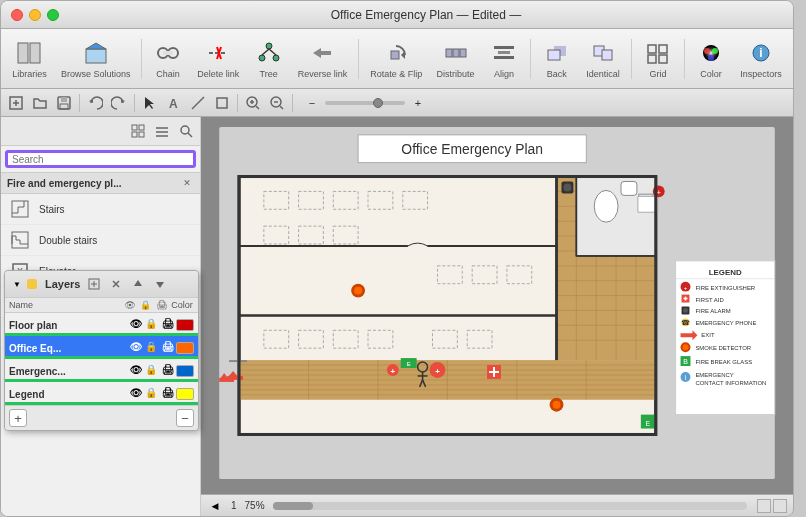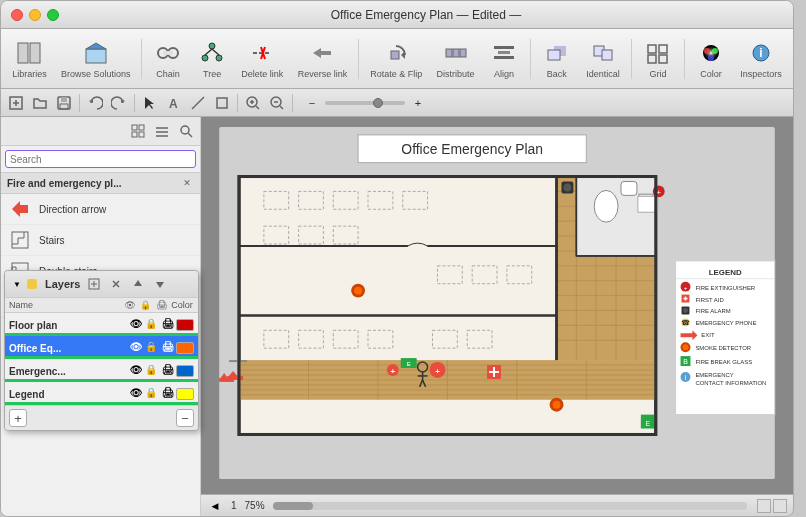--- a/index.html
+++ b/index.html
@@ -30,21 +30,21 @@
     .tb2-sep { width: 1px; height: 18px; background: #bbb; margin: 0 2px; }
     .zoom-control { display: flex; align-items: center; gap: 2px; margin-left: 4px; }
 
     
     .main-content { display: flex; flex: 1; overflow: hidden; }
 
     
     .left-panel { width: 200px; background: #f0f0f0; border-right: 1px solid #ccc; display: flex; flex-direction: column; flex-shrink: 0; }
     .panel-tabs { display: flex; align-items: center; padding: 3px; gap: 2px; border-bottom: 1px solid #ccc; background: #e8e8e8; }
     .search-box { display: flex; align-items: center; padding: 4px; border-bottom: 1px solid #ccc; }
-    .search-input { flex: 1; height: 18px; border: 1px solid #8b5cf6; border-radius: 3px; font-size: 10px; padding: 0 4px; background: white; color: #999; }
+    .search-input { flex: 1; height: 18px; border: 3px solid #8b5cf6; border-radius: 3px; font-size: 10px; padding: 0 4px; background: white; color: #999; }
 
     .library-header { display: flex; align-items: center; justify-content: flex-end; padding: 3px 6px; background: #e0e0e0; border-bottom: 1px solid #ccc; }
     .library-title { font-size: 10px; font-weight: 600; color: #333; flex: 1; white-space: nowrap; overflow: hidden; text-overflow: ellipsis; }
     .library-icons { display: flex; gap: 3px; }
     .lib-icon { width: 14px; height: 14px; display: flex; align-items: center; justify-content: center; font-size: 9px; cursor: pointer; color: #666; }
 
     .library-list { flex: 1; overflow-y: auto; }
     .library-item { display: flex; align-items: center; padding: 4px 8px; gap: 8px; cursor: pointer; border-bottom: 1px solid #e8e8e8; }
     .lib-item-icon { width: 22px; height: 22px; display: flex; align-items: center; justify-content: center; flex-shrink: 0; }
     .lib-item-label { font-size: 10px; color: #333; }
@@ -121,38 +121,38 @@
             <circle cx="8" cy="11" r="5" fill="none" stroke="#666" stroke-width="2"></circle>
             <circle cx="18" cy="11" r="5" fill="none" stroke="#666" stroke-width="2"></circle>
             <rect x="8" y="9" width="10" height="4" fill="#e0e0e0" stroke="none"></rect>
           </svg>
       </div>
       <div class="toolbar-label">Chain</div>
     </div>
     <div class="toolbar-group">
       <div class="toolbar-icon">
         <svg width="26" height="22" viewBox="0 0 26 22">
+            <line x1="4" y1="11" x2="22" y2="11" stroke="#666" stroke-width="2" stroke-dasharray="4,2"></line>
+            <line x1="12" y1="5" x2="16" y2="17" stroke="red" stroke-width="2"></line>
+            <line x1="16" y1="5" x2="12" y2="17" stroke="red" stroke-width="2"></line>
+          </svg>
+      </div>
+      <div class="toolbar-label">Delete link</div>
+    </div>
+    <div class="toolbar-group">
+      <div class="toolbar-icon">
+        <svg width="26" height="22" viewBox="0 0 26 22">
             <circle cx="13" cy="4" r="3" fill="#4a7" stroke="#333" stroke-width="1"></circle>
             <circle cx="6" cy="16" r="3" fill="#4a7" stroke="#333" stroke-width="1"></circle>
             <circle cx="20" cy="16" r="3" fill="#4a7" stroke="#333" stroke-width="1"></circle>
             <line x1="13" y1="7" x2="6" y2="13" stroke="#333" stroke-width="1.5"></line>
             <line x1="13" y1="7" x2="20" y2="13" stroke="#333" stroke-width="1.5"></line>
           </svg>
       </div>
       <div class="toolbar-label">Tree</div>
-    </div>
-    <div class="toolbar-group">
-      <div class="toolbar-icon">
-        <svg width="26" height="22" viewBox="0 0 26 22">
-            <line x1="4" y1="11" x2="22" y2="11" stroke="#666" stroke-width="2" stroke-dasharray="4,2"></line>
-            <line x1="12" y1="5" x2="16" y2="17" stroke="red" stroke-width="2"></line>
-            <line x1="16" y1="5" x2="12" y2="17" stroke="red" stroke-width="2"></line>
-          </svg>
-      </div>
-      <div class="toolbar-label">Delete link</div>
     </div>
     <div class="toolbar-group">
       <div class="toolbar-icon">
         <svg width="26" height="22" viewBox="0 0 26 22">
             <path d="M4 11 L12 6 L12 9 L22 9 L22 13 L12 13 L12 16 Z" fill="#888"></path>
           </svg>
       </div>
       <div class="toolbar-label">Reverse link</div>
     </div>
     <div class="toolbar-sep"></div>
@@ -359,28 +359,20 @@
         <input class="search-input" type="text" placeholder="Search" style="">
       </div>
       <div class="library-header">
         <div class="library-title">Fire and emergency pl...</div>
         <div class="library-icons">
           <div class="lib-icon">✕</div>
         </div>
       </div>
       <div class="library-list">
 
-        <div class="library-item">
-          <div class="lib-item-icon">
-            <svg width="20" height="20" viewBox="0 0 20 20">
-                <polygon points="2,10 10,2 10,6 18,6 18,14 10,14 10,18" fill="#e74c3c"></polygon>
-              </svg>
-          </div>
-          <div class="lib-item-label">Direction arrow</div>
-        </div>
 
         <div class="library-item">
           <div class="lib-item-icon">
             <svg width="20" height="20" viewBox="0 0 20 20">
                 <rect x="2" y="2" width="16" height="16" fill="none" stroke="#666" stroke-width="1"></rect>
                 <line x1="2" y1="14" x2="8" y2="14" stroke="#666" stroke-width="1"></line>
                 <line x1="8" y1="14" x2="8" y2="8" stroke="#666" stroke-width="1"></line>
                 <line x1="8" y1="8" x2="14" y2="8" stroke="#666" stroke-width="1"></line>
                 <line x1="14" y1="8" x2="14" y2="2" stroke="#666" stroke-width="1"></line>
               </svg>

